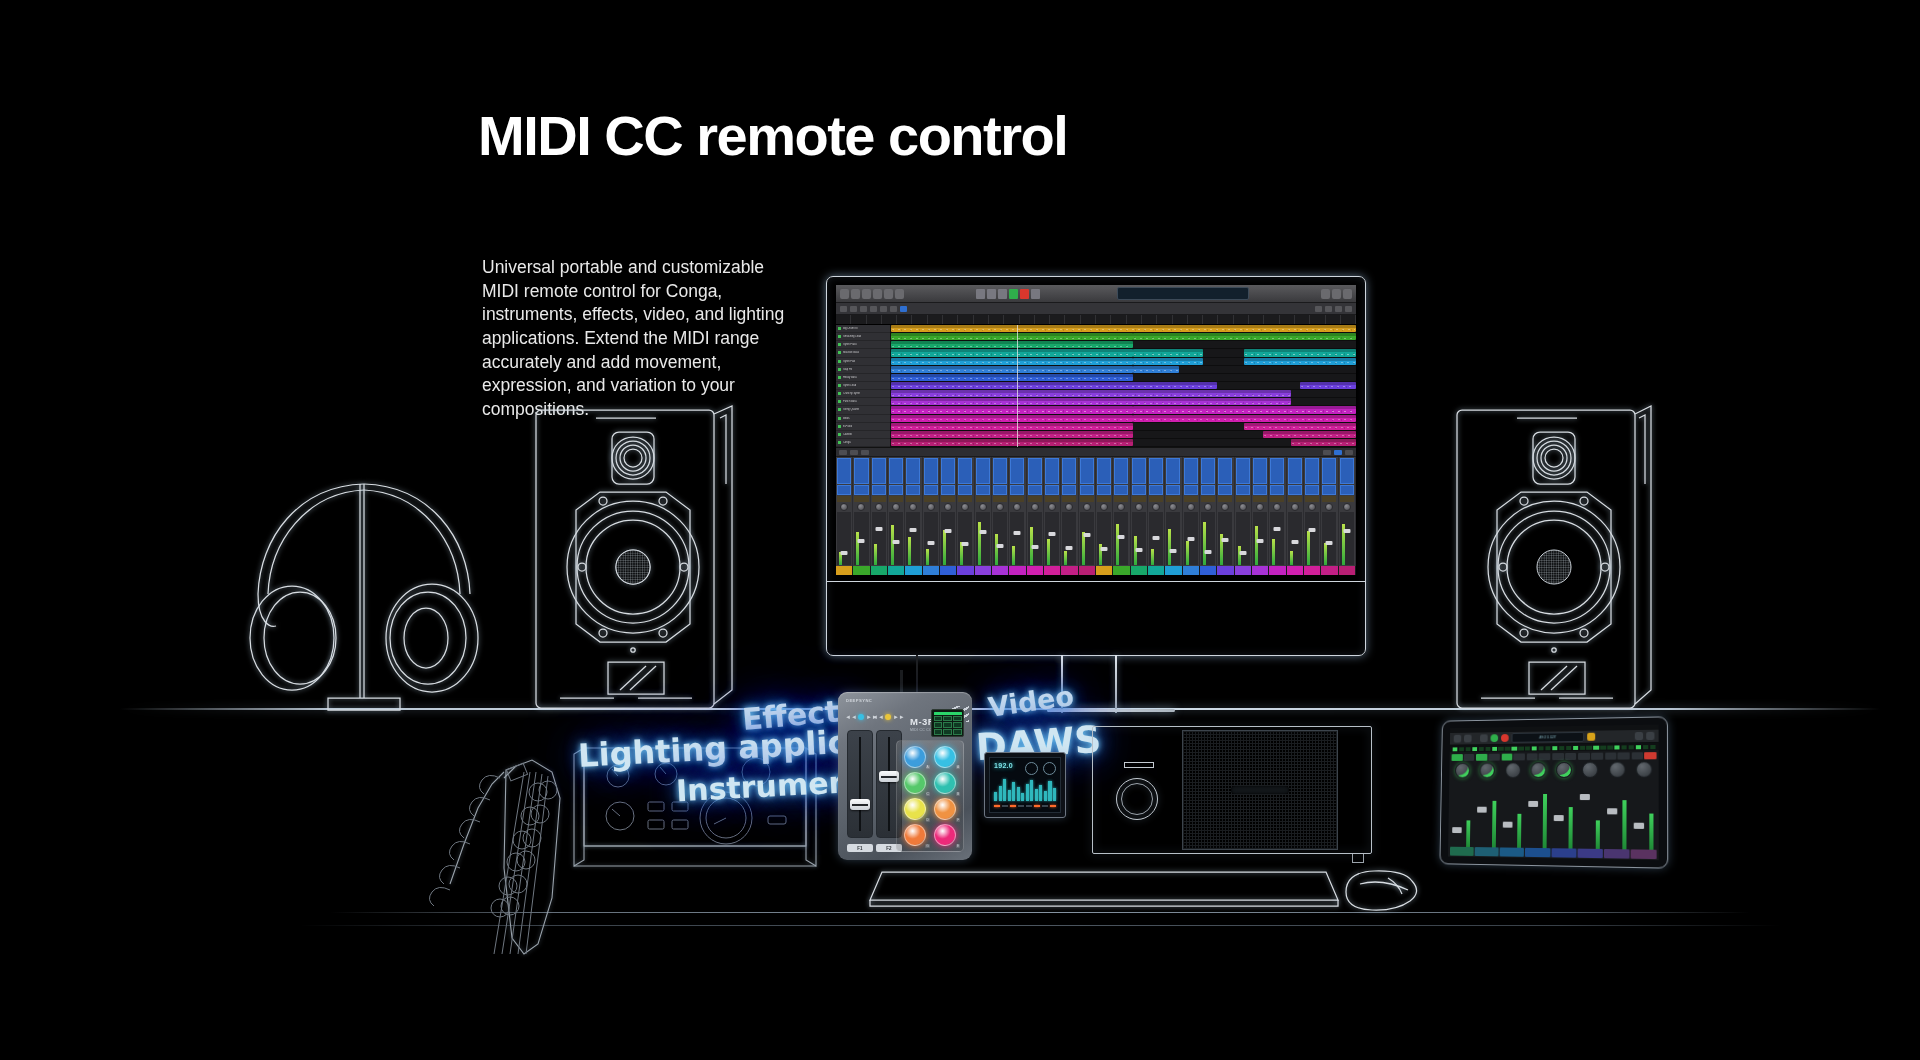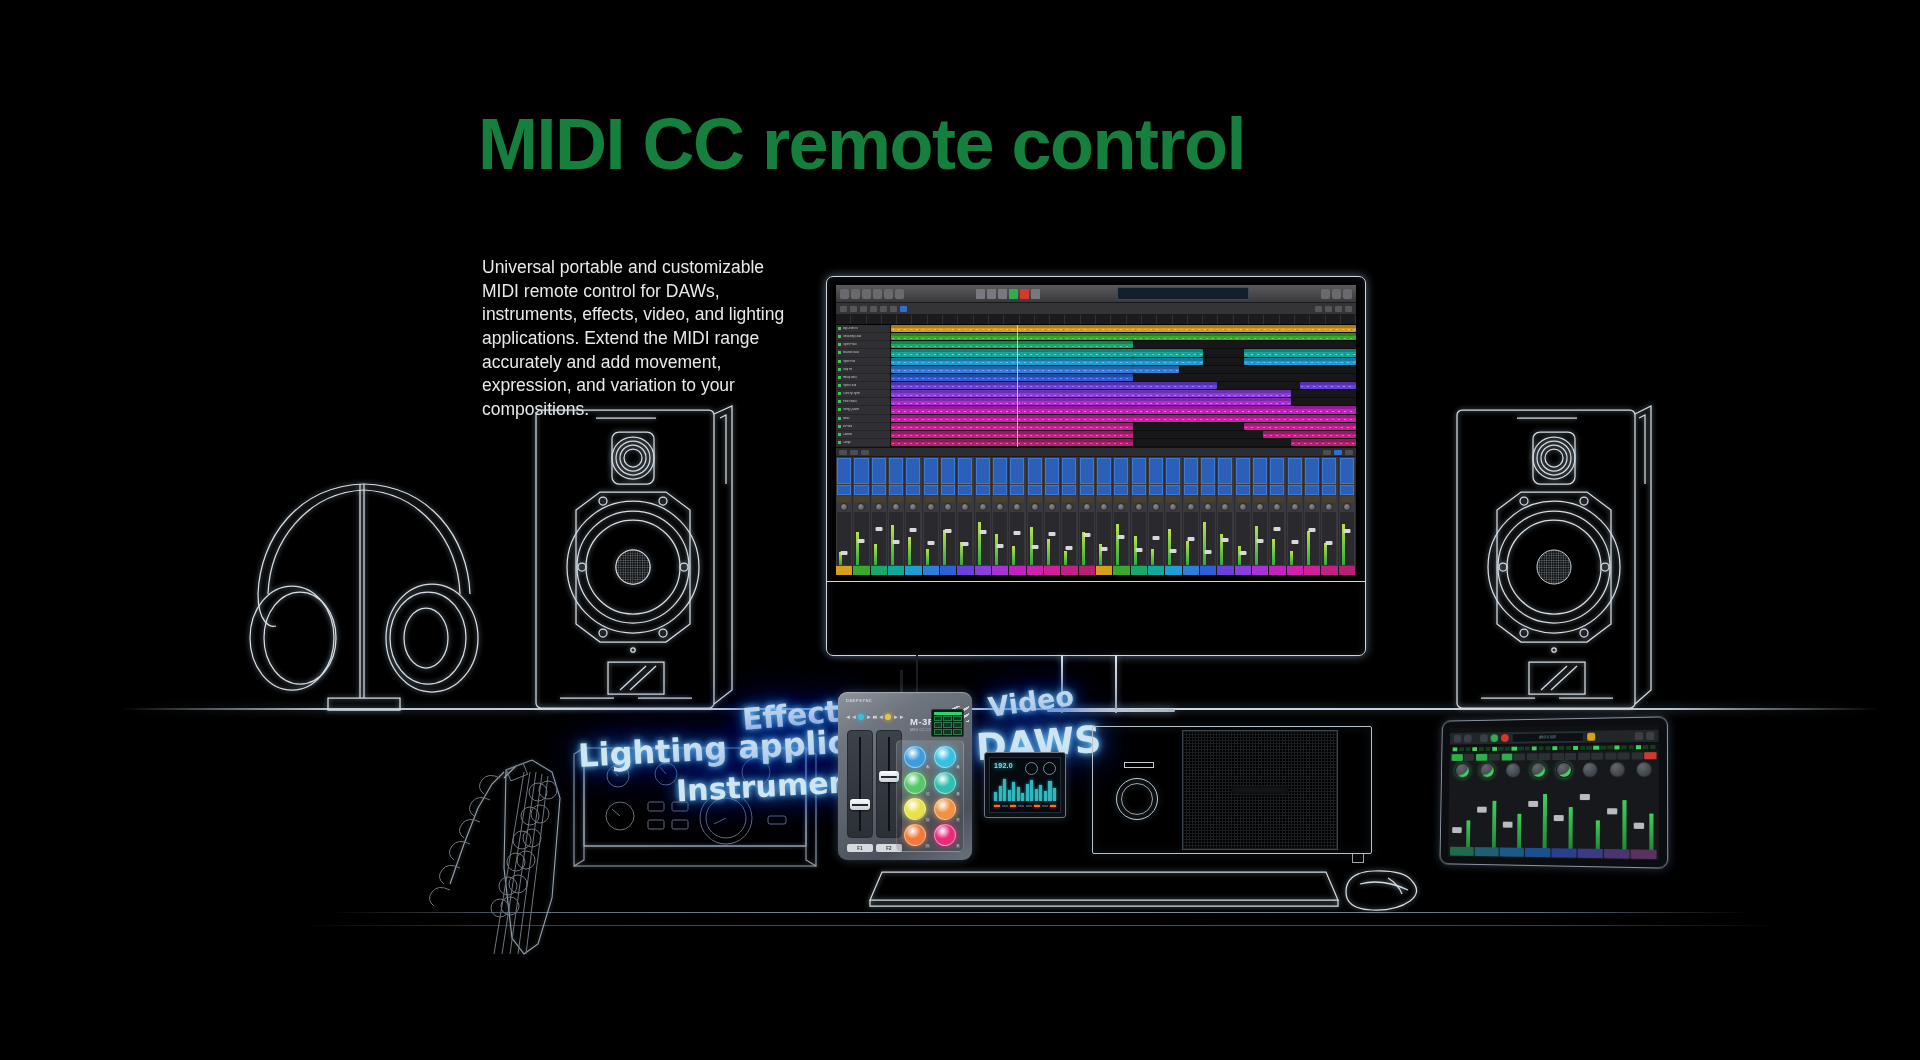--- a/index.html
+++ b/index.html
@@ -13,21 +13,21 @@
   
   .h-universal {
     position: absolute; left: 482px; top: 20px;
     font-size: 76px; font-weight: 700; letter-spacing: -1px;
     background: linear-gradient(100deg,#f6c256 0%, #f3b47a 16%, #d6b0a6 30%, #a8b7c6 48%, #8fa9bd 66%, #8ca8bb 82%, #98b3c4 100%);
     -webkit-background-clip: text; background-clip: text; color: transparent;
     line-height: 1;
   }
   .h-main {
     position: absolute; left: 478px; top: 108px;
-    font-size: 72px; font-weight: 700; color: #15803d; letter-spacing: -1.5px;
+    font-size: 56px; font-weight: 700; color: #ffffff; letter-spacing: -1.5px;
     line-height: 1;
   }
   .body-copy {
     position: absolute; left: 482px; top: 256px; width: 318px;
     font-size: 17.5px; line-height: 1.35; color: #e9e9e9; font-weight: 400;
   }
 
   
   .art { position: absolute; }
   svg.line { overflow: visible; }
@@ -210,21 +210,21 @@
   .rack-knob::after { content:""; position:absolute; inset:4px; border-radius:50%; border:1.2px solid #9ba3ab; }
   .rack-disp { position:absolute; left:32px; top:36px; width:30px; height:6px; border:1.1px solid #c3cad1; }
   .rack-foot { position:absolute; right:8px; bottom:-9px; width:12px; height:9px; border:1px solid #9ba3ab; border-top:none; }
 </style>
 </head>
 <body>
 
 <div id="stage">
 
   <div class="h-main">MIDI CC remote control</div>
-  <div class="body-copy">Universal portable and customizable MIDI remote control for DAWs, instruments, effects, video, and lighting applications. Extend the MIDI range accurately and add movement, expression, and variation to your compositions.</div>
+  <div class="body-copy">Universal portable and customizable MIDI remote control for Conga, instruments, effects, video, and lighting applications. Extend the MIDI range accurately and add movement, expression, and variation to your compositions.</div>
 
   <div class="desk"></div>
   <div class="desk2"></div>
   <div class="desk3"></div>
 
   <div class="art" id="headphones" style="left:236px; top:476px; width:260px; height:240px;">
     <svg class="line" width="260" height="240" viewBox="0 0 260 240">
       <path class="ln" d="M128 8 C 62 10, 24 62, 22 118"></path>
       <path class="ln" d="M128 14 C 70 17, 34 66, 32 118"></path>
       <path class="ln" d="M128 8 C 194 10, 232 62, 234 118"></path>

